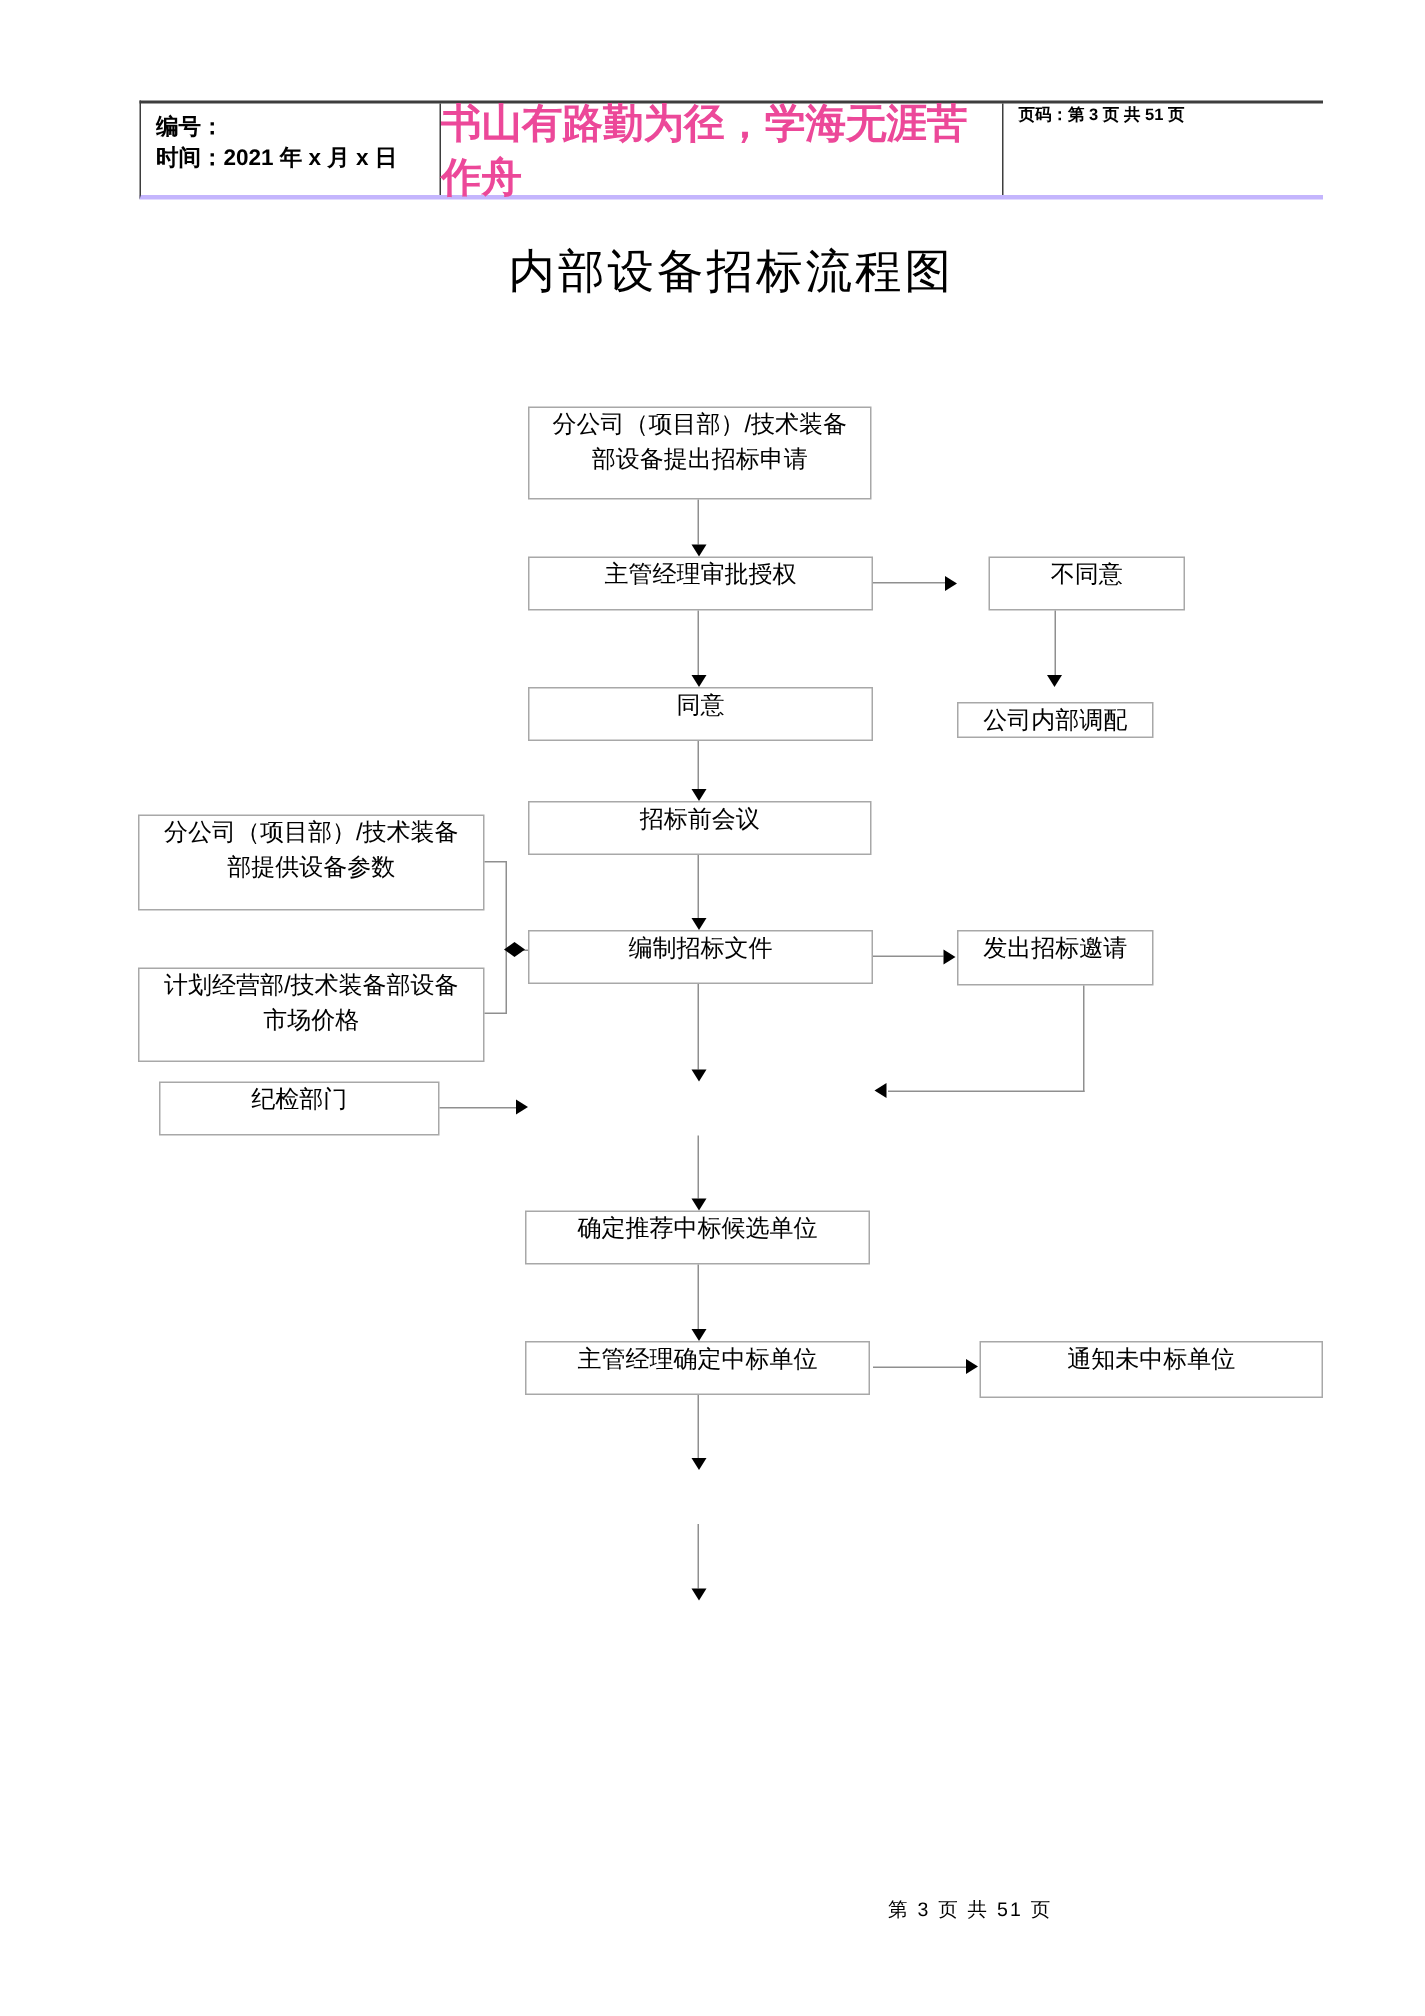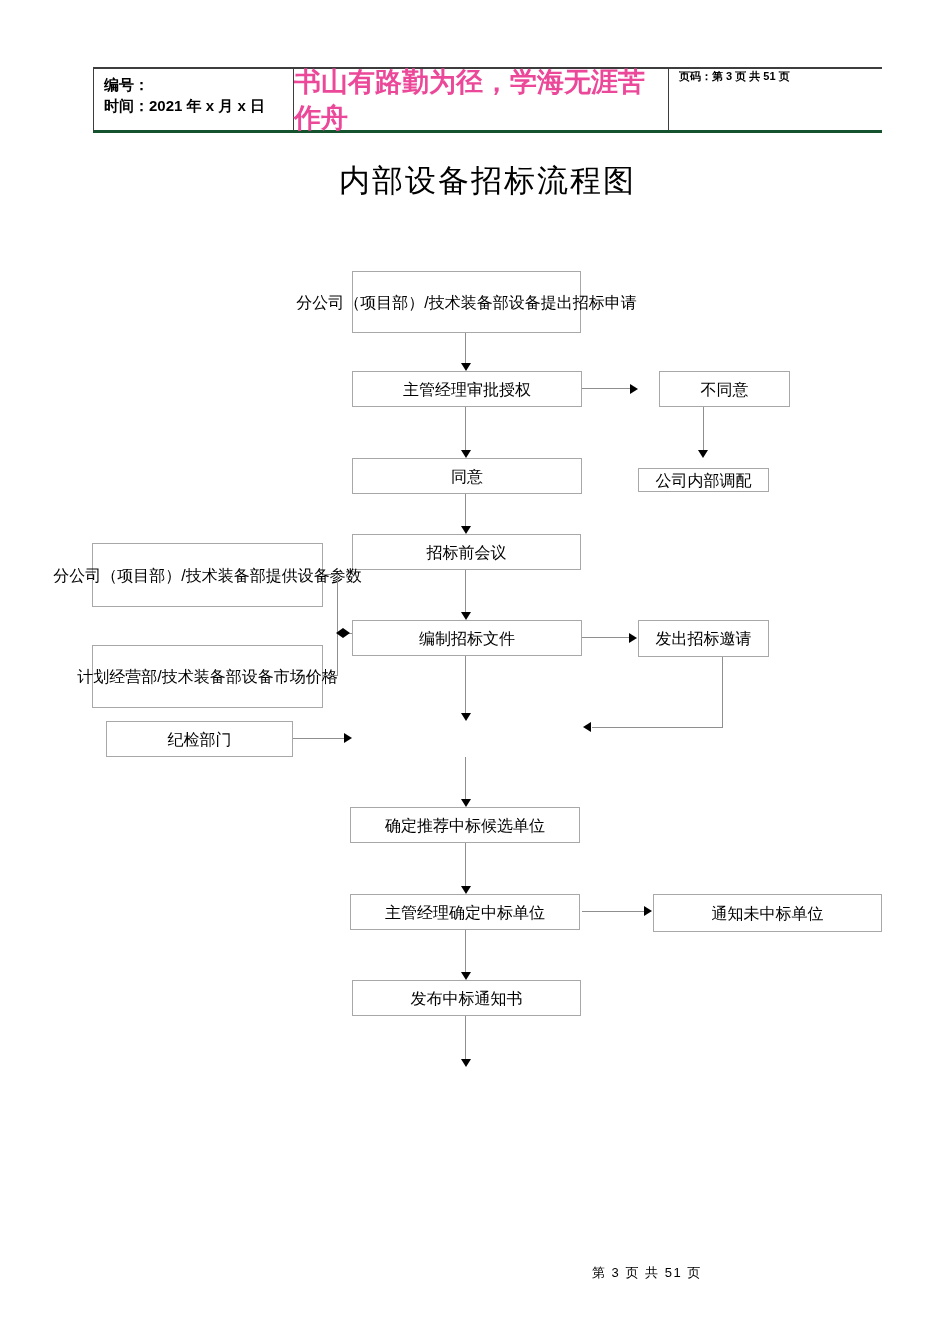--- a/index.html
+++ b/index.html
@@ -1,37 +1,37 @@
 <!DOCTYPE html>
 <html><head>
 <meta charset="utf-8">
 <style>
   html,body{margin:0;padding:0;background:#ffffff;}
   .page{position:relative;width:950px;height:1344px;background:#ffffff;
         font-family:"Liberation Sans","DejaVu Sans",sans-serif;color:#000;overflow:hidden;}
 
   
   .hdr{position:absolute;left:93px;top:67px;width:789px;height:66px;
-       border-top:2px solid #3d3d3d;border-bottom:3px solid #14532d;
+       border-top:2px solid #3d3d3d;border-bottom:3px solid #c4b5fd;
        border-left:1px solid #3d3d3d;display:flex;box-sizing:border-box;}
   .hdr-c1{width:200px;border-right:1px solid #3d3d3d;box-sizing:border-box;
           padding:5px 0 0 10px;font-size:15px;font-weight:bold;line-height:21px;}
   .hdr-c2{width:375px;border-right:1px solid #3d3d3d;box-sizing:border-box;
           display:flex;align-items:center;justify-content:center;
           font-size:27px;font-weight:bold;color:#ec4899;}
   .hdr-c3{flex:1;display:flex;align-items:flex-start;padding-left:10px;
           font-size:11px;font-weight:bold;}
 
   .title{position:absolute;left:93px;top:160px;width:789px;margin:0;text-align:center;
          font-size:31px;font-weight:normal;letter-spacing:2px;
          font-family:"Liberation Serif","DejaVu Serif",serif;}
 
   
   .node{position:absolute;background:#fff;border:1px solid #a8a8a8;box-sizing:border-box;
-        display:flex;flex-direction:row;align-items:center;justify-content:center;
+        display:flex;flex-direction:column;align-items:center;
         font-size:16px;line-height:23px;text-align:center;white-space:nowrap;}
   .vl{position:absolute;width:1px;background:#8f8f8f;}
   .hl{position:absolute;height:1px;background:#8f8f8f;}
   .arr-d{position:absolute;width:0;height:0;border-left:5px solid transparent;
          border-right:5px solid transparent;border-top:8px solid #000;}
   .arr-r{position:absolute;width:0;height:0;border-top:5px solid transparent;
          border-bottom:5px solid transparent;border-left:8px solid #000;}
   .arr-l{position:absolute;width:0;height:0;border-top:5px solid transparent;
          border-bottom:5px solid transparent;border-right:8px solid #000;}
   .diamond{position:absolute;width:14px;height:10px;background:#000;
@@ -97,23 +97,20 @@
   </div>
   <div class="node" style="left:350px;top:807px;width:230px;height:36px">
     <span>确定推荐中标候选单位</span>
   </div>
   <div class="node" style="left:350px;top:894px;width:230px;height:36px">
     <span>主管经理确定中标单位</span>
   </div>
   <div class="node" style="left:653px;top:894px;width:229px;height:38px">
     <span>通知未中标单位</span>
   </div>
-  <div class="node" style="left:352px;top:980px;width:229px;height:36px">
-    <span>发布中标通知书</span>
-  </div>
 
   <div class="vl" style="left:465px;top:333px;height:30px"></div>
   <div class="vl" style="left:465px;top:407px;height:43px"></div>
   <div class="vl" style="left:703px;top:407px;height:43px"></div>
   <div class="vl" style="left:465px;top:494px;height:32px"></div>
   <div class="vl" style="left:465px;top:570px;height:42px"></div>
   <div class="vl" style="left:465px;top:656px;height:57px"></div>
   <div class="vl" style="left:722px;top:657px;height:71px"></div>
   <div class="vl" style="left:337px;top:574px;height:102px"></div>
   <div class="vl" style="left:465px;top:757px;height:42px"></div>

